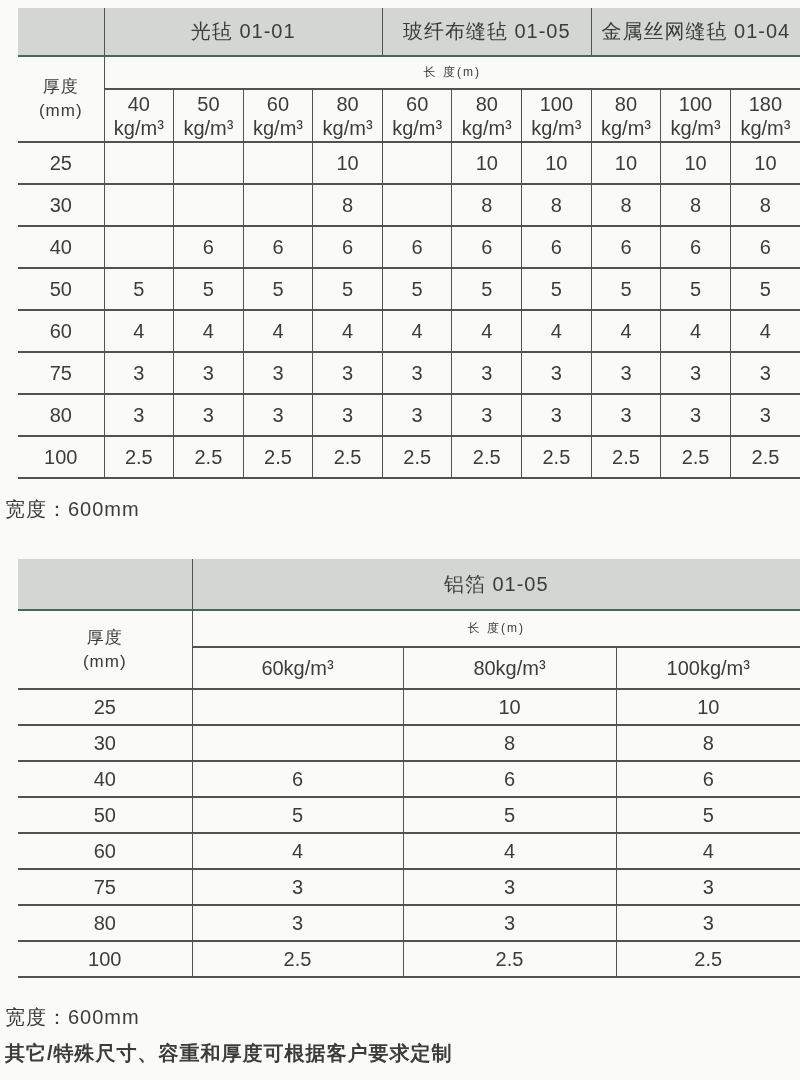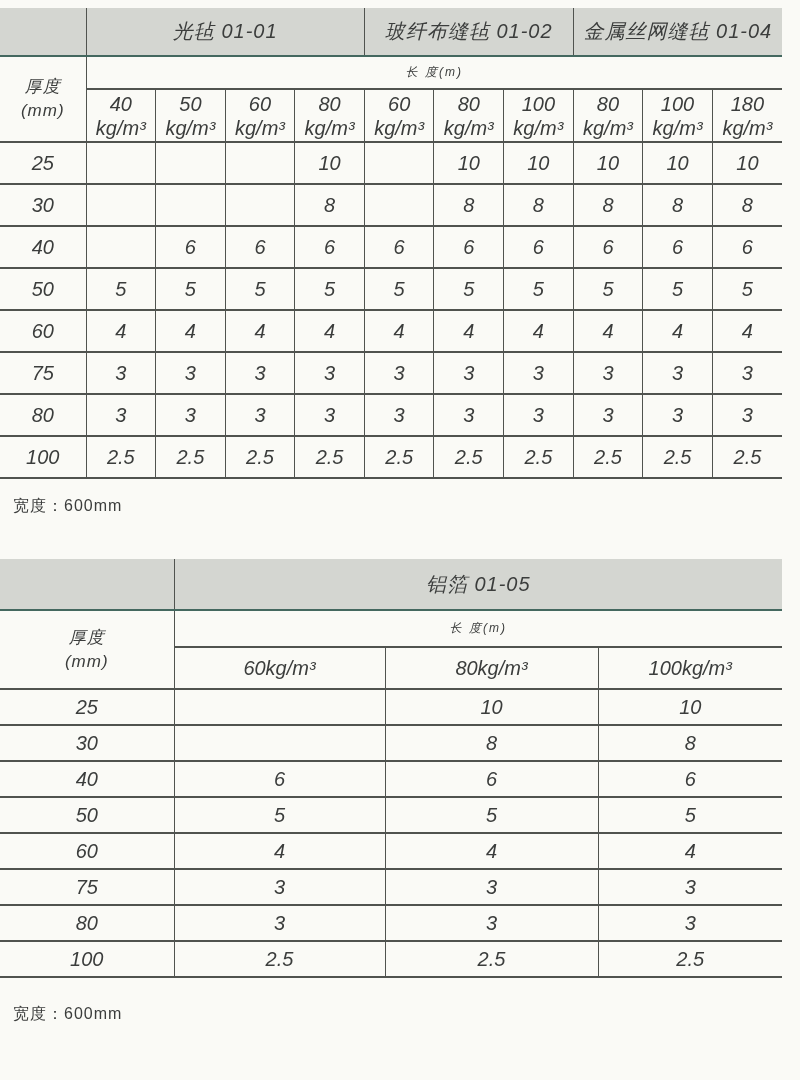--- a/index.html
+++ b/index.html
@@ -12,22 +12,22 @@
   html,body{margin:0;padding:0;}
   body{
     width:800px;height:1080px;position:relative;
     background:var(--paper);
     font-family:"Liberation Sans","DejaVu Sans",sans-serif;
     color:var(--text);
   }
   .page{position:absolute;inset:0;overflow:hidden;}
 
   table.t{
-    position:absolute;left:0;width:782px;
-    border-collapse:collapse;table-layout:fixed;font-style:italic;
+    position:absolute;left:18px;width:782px;
+    border-collapse:collapse;table-layout:fixed;
   }
   .t1{top:8px;}
   .t2{top:559px;}
 
   .t td{
     padding:0;margin:0;text-align:center;vertical-align:middle;
     font-size:20px;color:var(--text);
     border-bottom:2px solid var(--line);
   }
   .t td + td{border-left:1px solid var(--line);}
@@ -48,41 +48,41 @@
   .t .thick-head div{line-height:24px;font-size:17px;letter-spacing:1px;}
 
   .t1 tr.density td{height:51px;line-height:24px;}
   .t2 tr.density td{height:40px;}
   .t tr.density .dv, .t tr.density .du{display:block;font-size:20px;}
 
   .t1 tr.data td{height:40px;}
   .t2 tr.data td{height:34px;}
 
   .note{
-    position:absolute;left:13px;
-    font-size:16px;color:var(--text);letter-spacing:1px;
+    position:absolute;left:5px;
+    font-size:20px;color:var(--text);letter-spacing:1px;
     white-space:nowrap;
   }
   .note.bold{font-weight:bold;}
 </style>
 </head>
 <body>
 
 <div class="page">
 
   <table class="t t1">
     <colgroup>
       <col style="width:86px">
       <col span="10">
     </colgroup>
     <tbody id="t1-tbody">
       <tr class="band">
         <td></td>
         <td colspan="4">光毡 01-01</td>
-        <td colspan="3">玻纤布缝毡 01-02</td>
+        <td colspan="3">玻纤布缝毡 01-05</td>
         <td colspan="3">金属丝网缝毡 01-04</td>
       </tr>
       <tr>
         <td rowspan="2" class="thick-head">
           <div>厚度</div>
           <div>(mm)</div>
         </td>
         <td colspan="10" class="len-head">长 度(m)</td>
       </tr>
       <tr class="density" id="t1-density">
@@ -305,14 +305,15 @@
         <tr class="data">
           <td>100</td>
           <td>2.5</td>
           <td>2.5</td>
           <td>2.5</td>
         </tr>
       </tbody>
   </table>
 
   <div class="note" style="top:1004px">宽度：600mm</div>
+  <div class="note bold" style="top:1040px">其它/特殊尺寸、容重和厚度可根据客户要求定制</div>
 
 </div>
 
 </body></html>

